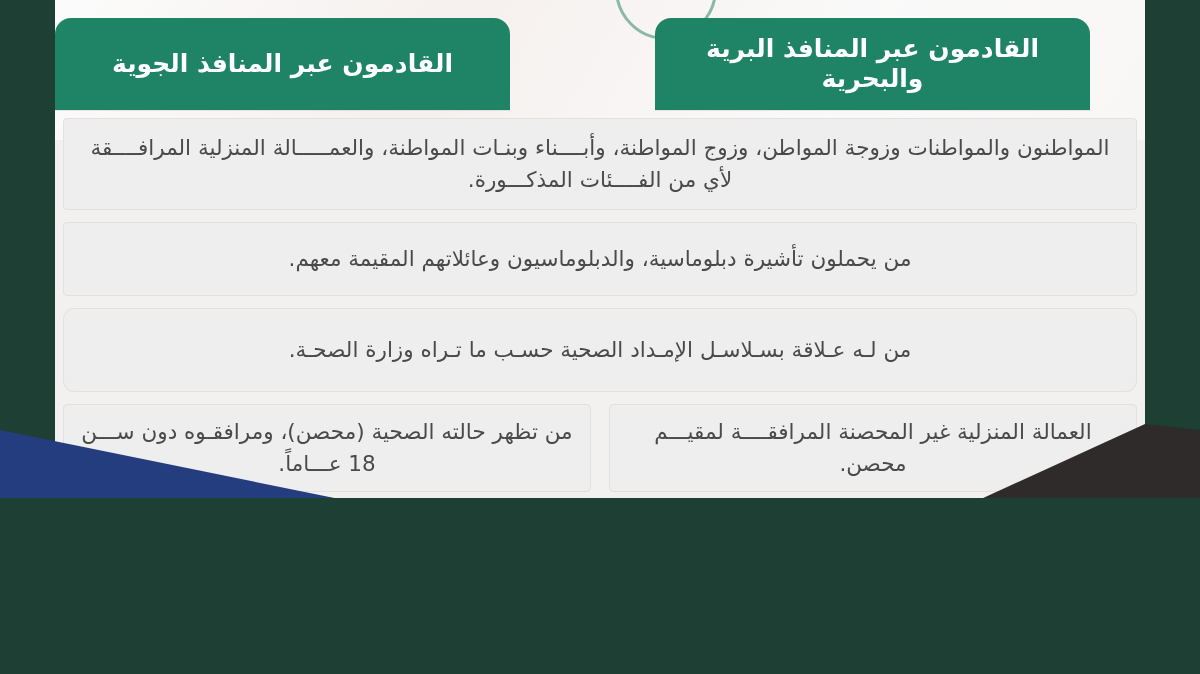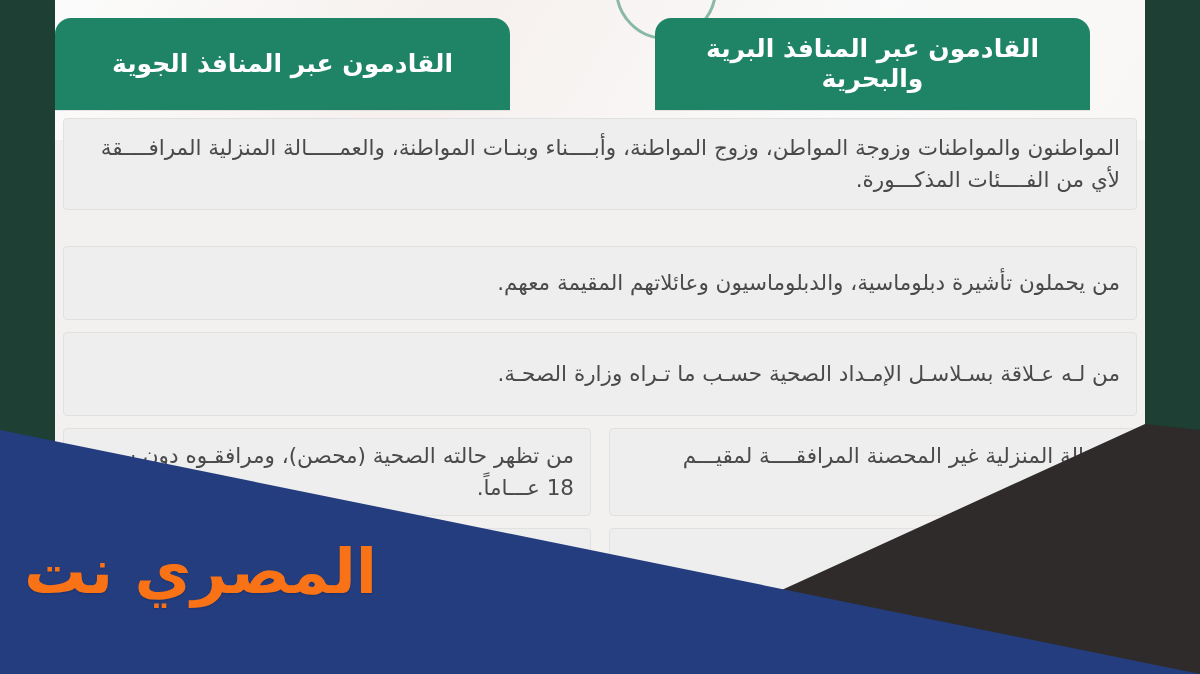--- a/index.html
+++ b/index.html
@@ -3,21 +3,21 @@
 <meta charset="utf-8">
 <title>infographic</title>
 <style>
   html,body{margin:0;padding:0;}
   body{
     width:1200px;height:674px;overflow:hidden;
     background:#1e3f33;
     font-family:"DejaVu Sans","Liberation Sans",sans-serif;
     position:relative;
   }
-  #stage{position:absolute;inset:0;width:1200px;height:674px;overflow:hidden;}
+  #stage{position:absolute;inset:0;width:1200px;height:498px;overflow:hidden;}
 
   
   .bg-band{position:absolute;top:0;bottom:0;background:#1e3f33;}
   .bg-band.left{left:0;width:55px;}
   .bg-band.right{right:0;width:55px;}
 
   
   .card{
     position:absolute;left:55px;top:0;width:1090px;height:674px;
     background:#f2f1f0;
@@ -55,28 +55,29 @@
   
   .rows{position:absolute;left:0;top:118px;width:100%;}
   .row{display:flex;gap:18px;margin:0 0 12px 0;padding:0 8px;box-sizing:border-box;}
   .cell{
     background:#eeeeee;
     border:1px solid #e1e1e1;
     border-radius:4px;
     color:#4a4a4a;
     font-size:21.5px;
     line-height:1.5;
+    text-align:center;
     display:flex;align-items:center;justify-content:center;
     padding:10px 16px;box-sizing:border-box;
   }
   .cell.full{flex:1 1 100%;}
   .cell.half{flex:0 0 calc(50% - 9px);}
   .row.r1 .cell{height:92px;}
-  .row.r2 .cell{height:74px;margin-top:24px;}
-  .row.r3 .cell{height:84px;}
+  .row.r2 .cell{height:74px;}
+  .row.r3 .cell{height:84px;border-radius:11px;}
   .row.r4 .cell{height:88px;}
   .row.r5 .cell{height:92px;}
   .cell .txt{display:block;width:100%;}
 
   
   .overlay{position:absolute;inset:0;pointer-events:none;}
   .ov-blue{
     position:absolute;inset:0;
     background:#243d7f;
     clip-path:polygon(0 430px,1200px 674px,0 674px);

